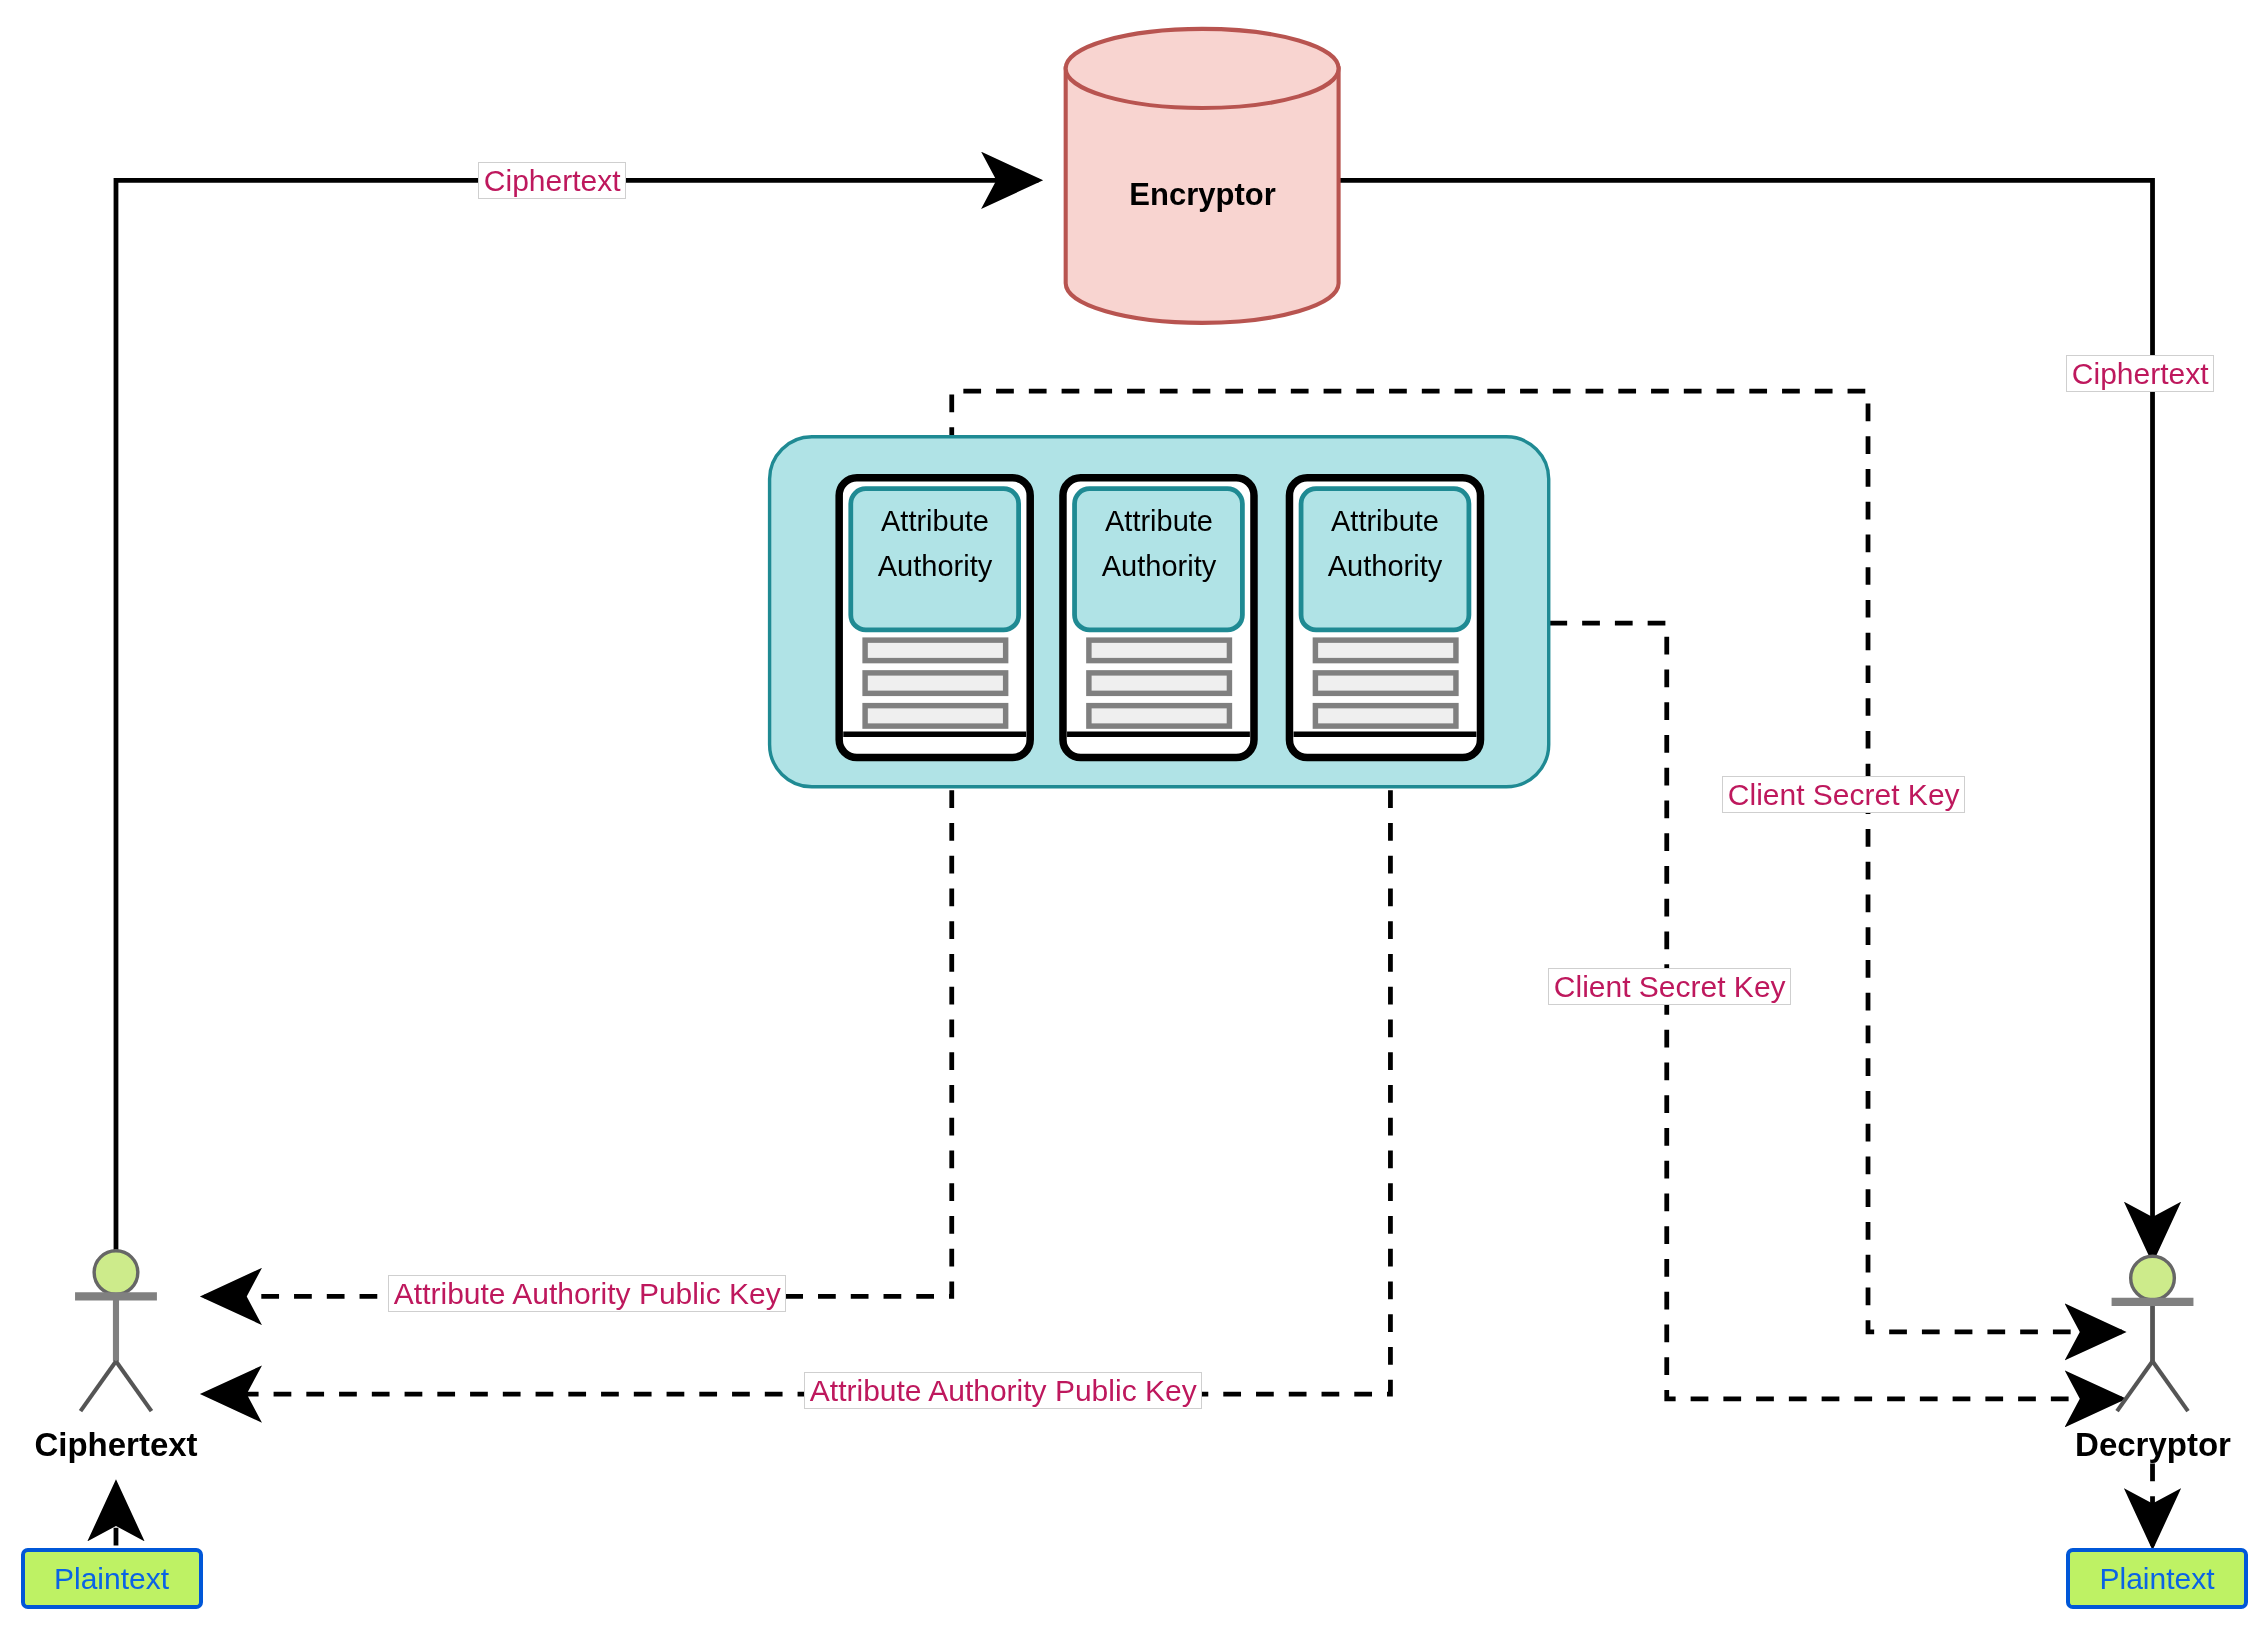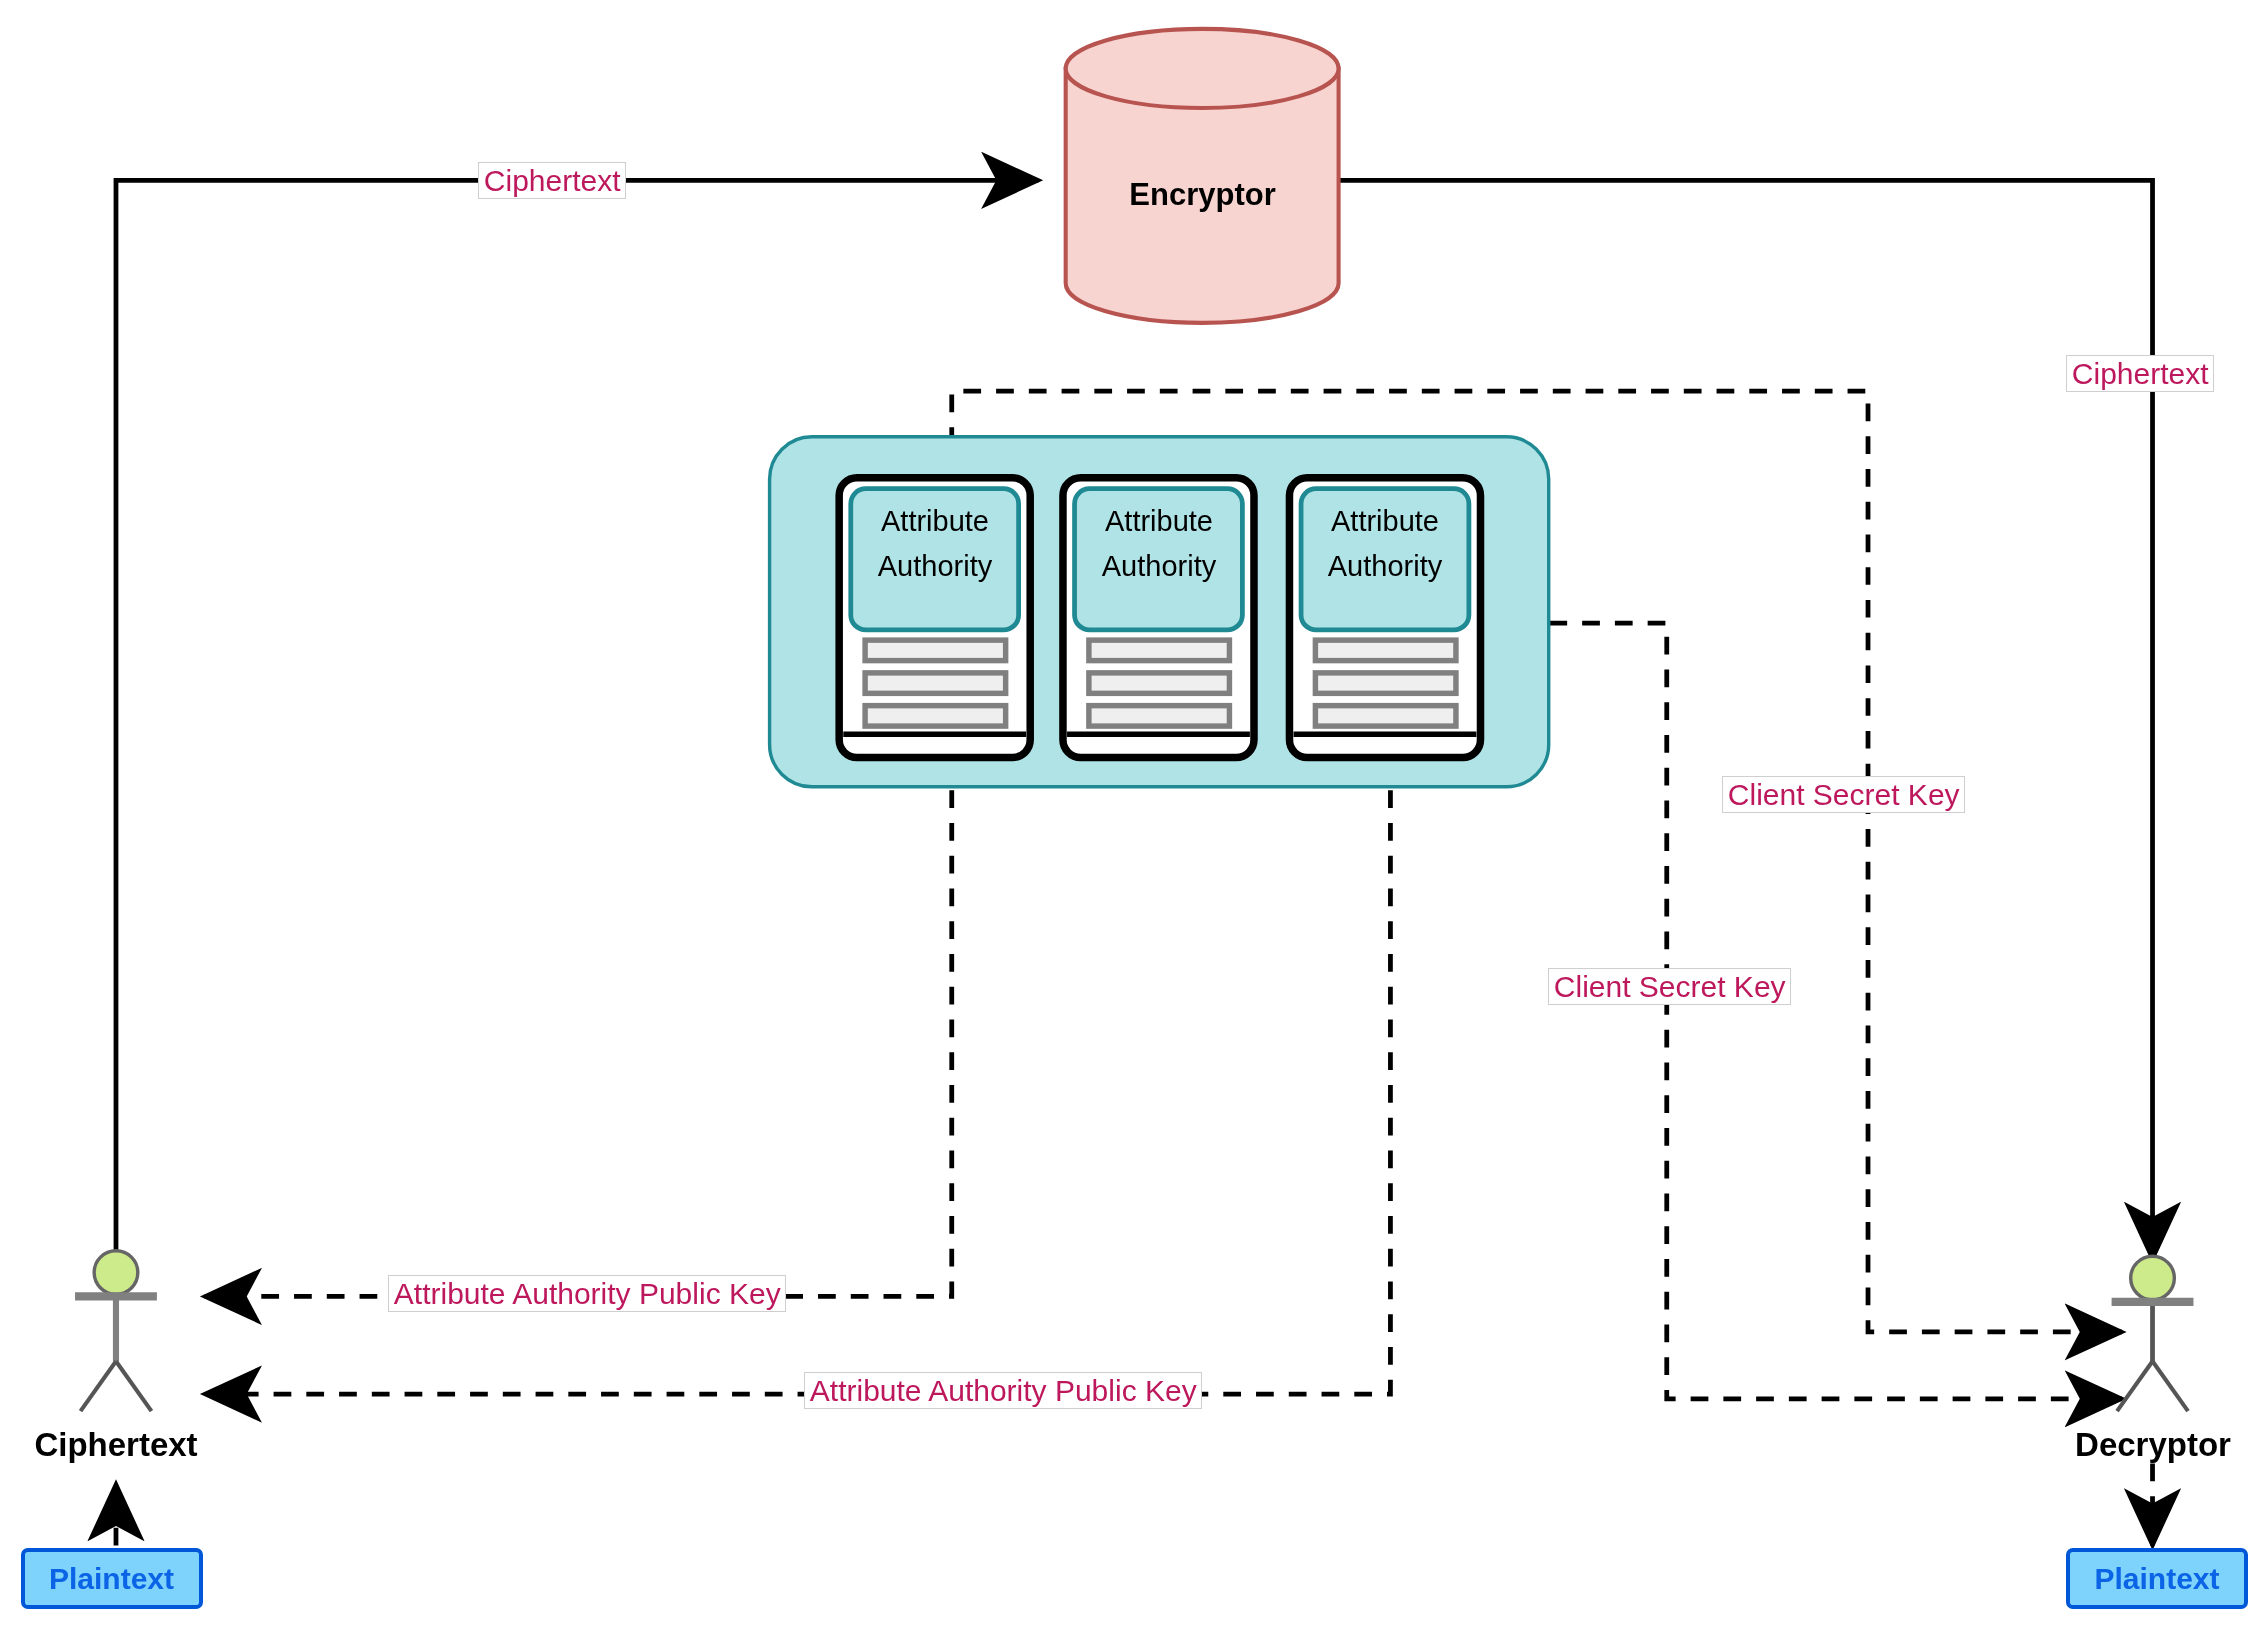--- a/index.html
+++ b/index.html
@@ -6,21 +6,21 @@
   body{width:2261px;height:1633px;font-family:"Liberation Sans",sans-serif;overflow:hidden;}
   #stage{position:relative;width:2261px;height:1633px;background:#fff;}
   svg.layer{position:absolute;left:0;top:0;width:2261px;height:1633px;}
   .edge-solid{fill:none;stroke:#000000;stroke-width:7;}
   .edge-dashed{fill:none;stroke:#000000;stroke-width:7;stroke-dasharray:26 22;}
   .lbl{position:absolute;background:#ffffff;border:0.7px solid #cfcfcf;
        font-size:30px;color:#be185d;line-height:1.04;padding:2px 4.8px;white-space:nowrap;}
   .bold-lbl{position:absolute;font-weight:bold;color:#000;white-space:nowrap;}
   .aa-word{font-weight:normal;font-size:29px;color:#000;text-align:center;line-height:1.55;}
   .plaintext-box{position:absolute;border:4.1px solid #0057d8;border-radius:6.8px;
-     background:#7dd3fc;color:#0b63e5;font-weight:bold;font-size:30px;
+     background:#bef264;color:#0b63e5;font-weight:normal;font-size:30px;
      display:flex;align-items:center;justify-content:center;}
 </style>
 </head>
 <body>
 
 <div id="stage">
 
   <svg class="layer" viewBox="0 0 3314 2393">
     <defs>
       <marker id="ah" markerWidth="14" markerHeight="12" refX="12" refY="6" orient="auto" markerUnits="strokeWidth">

